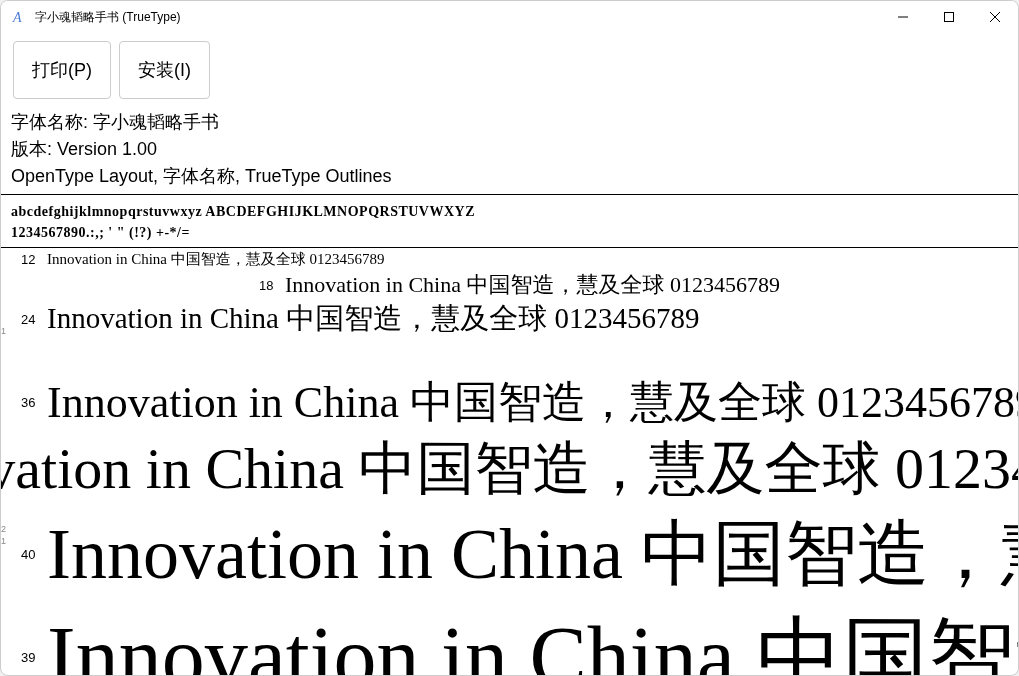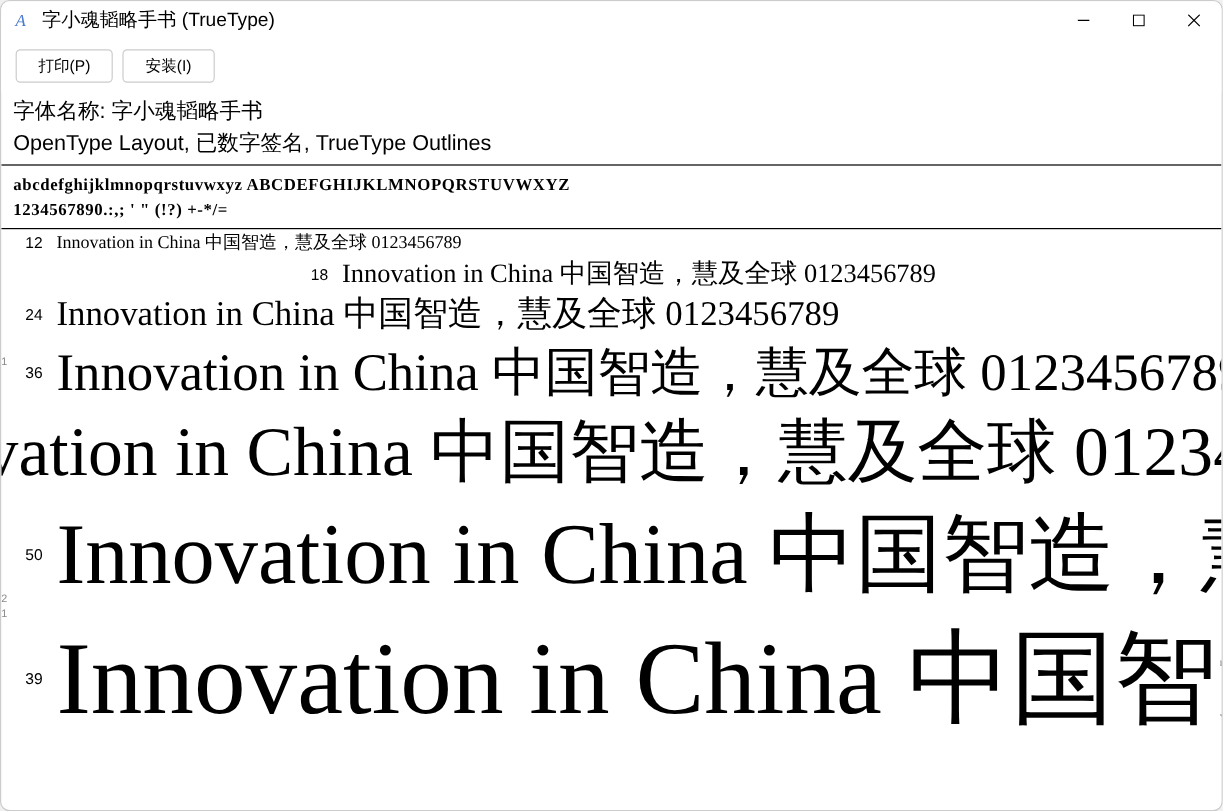--- a/index.html
+++ b/index.html
@@ -31,21 +31,21 @@
   .titlebar-icon {
     width: 16px;
     height: 16px;
     margin-right: 8px;
     display: flex;
     align-items: center;
     justify-content: center;
   }
   .titlebar-title {
     flex: 1;
-    font-size: 16px;
+    font-size: 12px;
     color: #000;
   }
   .win-controls {
     display: flex;
     height: 32px;
   }
   .win-btn {
     width: 46px;
     height: 32px;
     display: flex;
@@ -55,22 +55,22 @@
     border: none;
     cursor: pointer;
   }
   .toolbar {
     padding: 8px 12px;
     display: flex;
     gap: 8px;
     background: #ffffff;
   }
   .tool-btn {
-    padding: 4px 18px;
-    font-size: 13px;
+    padding: 16px 18px;
+    font-size: 18px;
     background: #ffffff;
     border: 1px solid #cccccc;
     border-radius: 4px;
     cursor: pointer;
     text-align: center;
   }
   .content {
     flex: 1;
     overflow: hidden;
     border-top: none;
@@ -164,51 +164,52 @@
 
   <div class="toolbar">
     <button class="tool-btn">打印(P)</button>
     <button class="tool-btn">安装(I)</button>
   </div>
 
   <div class="content">
 
     <div class="meta">
       <div><span>字体名称: </span><span>字小魂韬略手书</span></div>
-      <div>OpenType Layout, 已数字签名, TrueType Outlines</div>
+      <div><span>版本: </span><span>Version 1.00</span></div>
+      <div>OpenType Layout, 字体名称, TrueType Outlines</div>
     </div>
 
     <div class="glyphs">
       <div>abcdefghijklmnopqrstuvwxyz ABCDEFGHIJKLMNOPQRSTUVWXYZ</div>
       <div>1234567890.:,; ' " (!?) +-*/=</div>
     </div>
 
     <div class="samples" id="samples">
         <div class="sample-row" style="height: 22px;">
           <span class="size-label">12</span>
           <span class="sample-text" style="font-size: 15px;">Innovation in China 中国智造，慧及全球 0123456789</span>
         </div>
         <div class="sample-row" style="height: 30px; justify-content: center;">
           <span class="size-label">18</span>
           <span class="sample-text" style="font-size: 22px;">Innovation in China 中国智造，慧及全球 0123456789</span>
         </div>
         <div class="sample-row" style="height: 38px; align-items: center;">
           <span class="size-label">24</span>
           <span class="sample-text" style="font-size: 29px;">Innovation in China 中国智造，慧及全球 0123456789</span>
         </div>
-        <div class="sample-row" style="height: 58px;">
+        <div class="sample-row" style="height: 58px; margin-top: 35px;">
           <span class="size-label">36</span>
           <span class="sample-text" style="font-size: 44px;">Innovation in China 中国智造，慧及全球 0123456789</span>
         </div>
         <div class="sample-row" style="height: 76px; justify-content: center;">
           <span class="size-label">48</span>
           <span class="sample-text" style="font-size: 58px;">Innovation in China 中国智造，慧及全球 0123456789</span>
         </div>
         <div class="sample-row" style="height: 94px;">
-          <span class="size-label">50</span>
+          <span class="size-label">40</span>
           <span class="sample-text" style="font-size: 72px;">Innovation in China 中国智造，慧及全球 0123456789</span>
         </div>
         <div class="sample-row" style="height: 112px;">
           <span class="size-label">39</span>
           <span class="sample-text" style="font-size: 86px;">Innovation in China 中国智造，慧及全球 0123456789</span>
         </div>
       </div>
 
     <div class="ruler">
       <span class="ruler-tick" style="top:220px">1</span>

